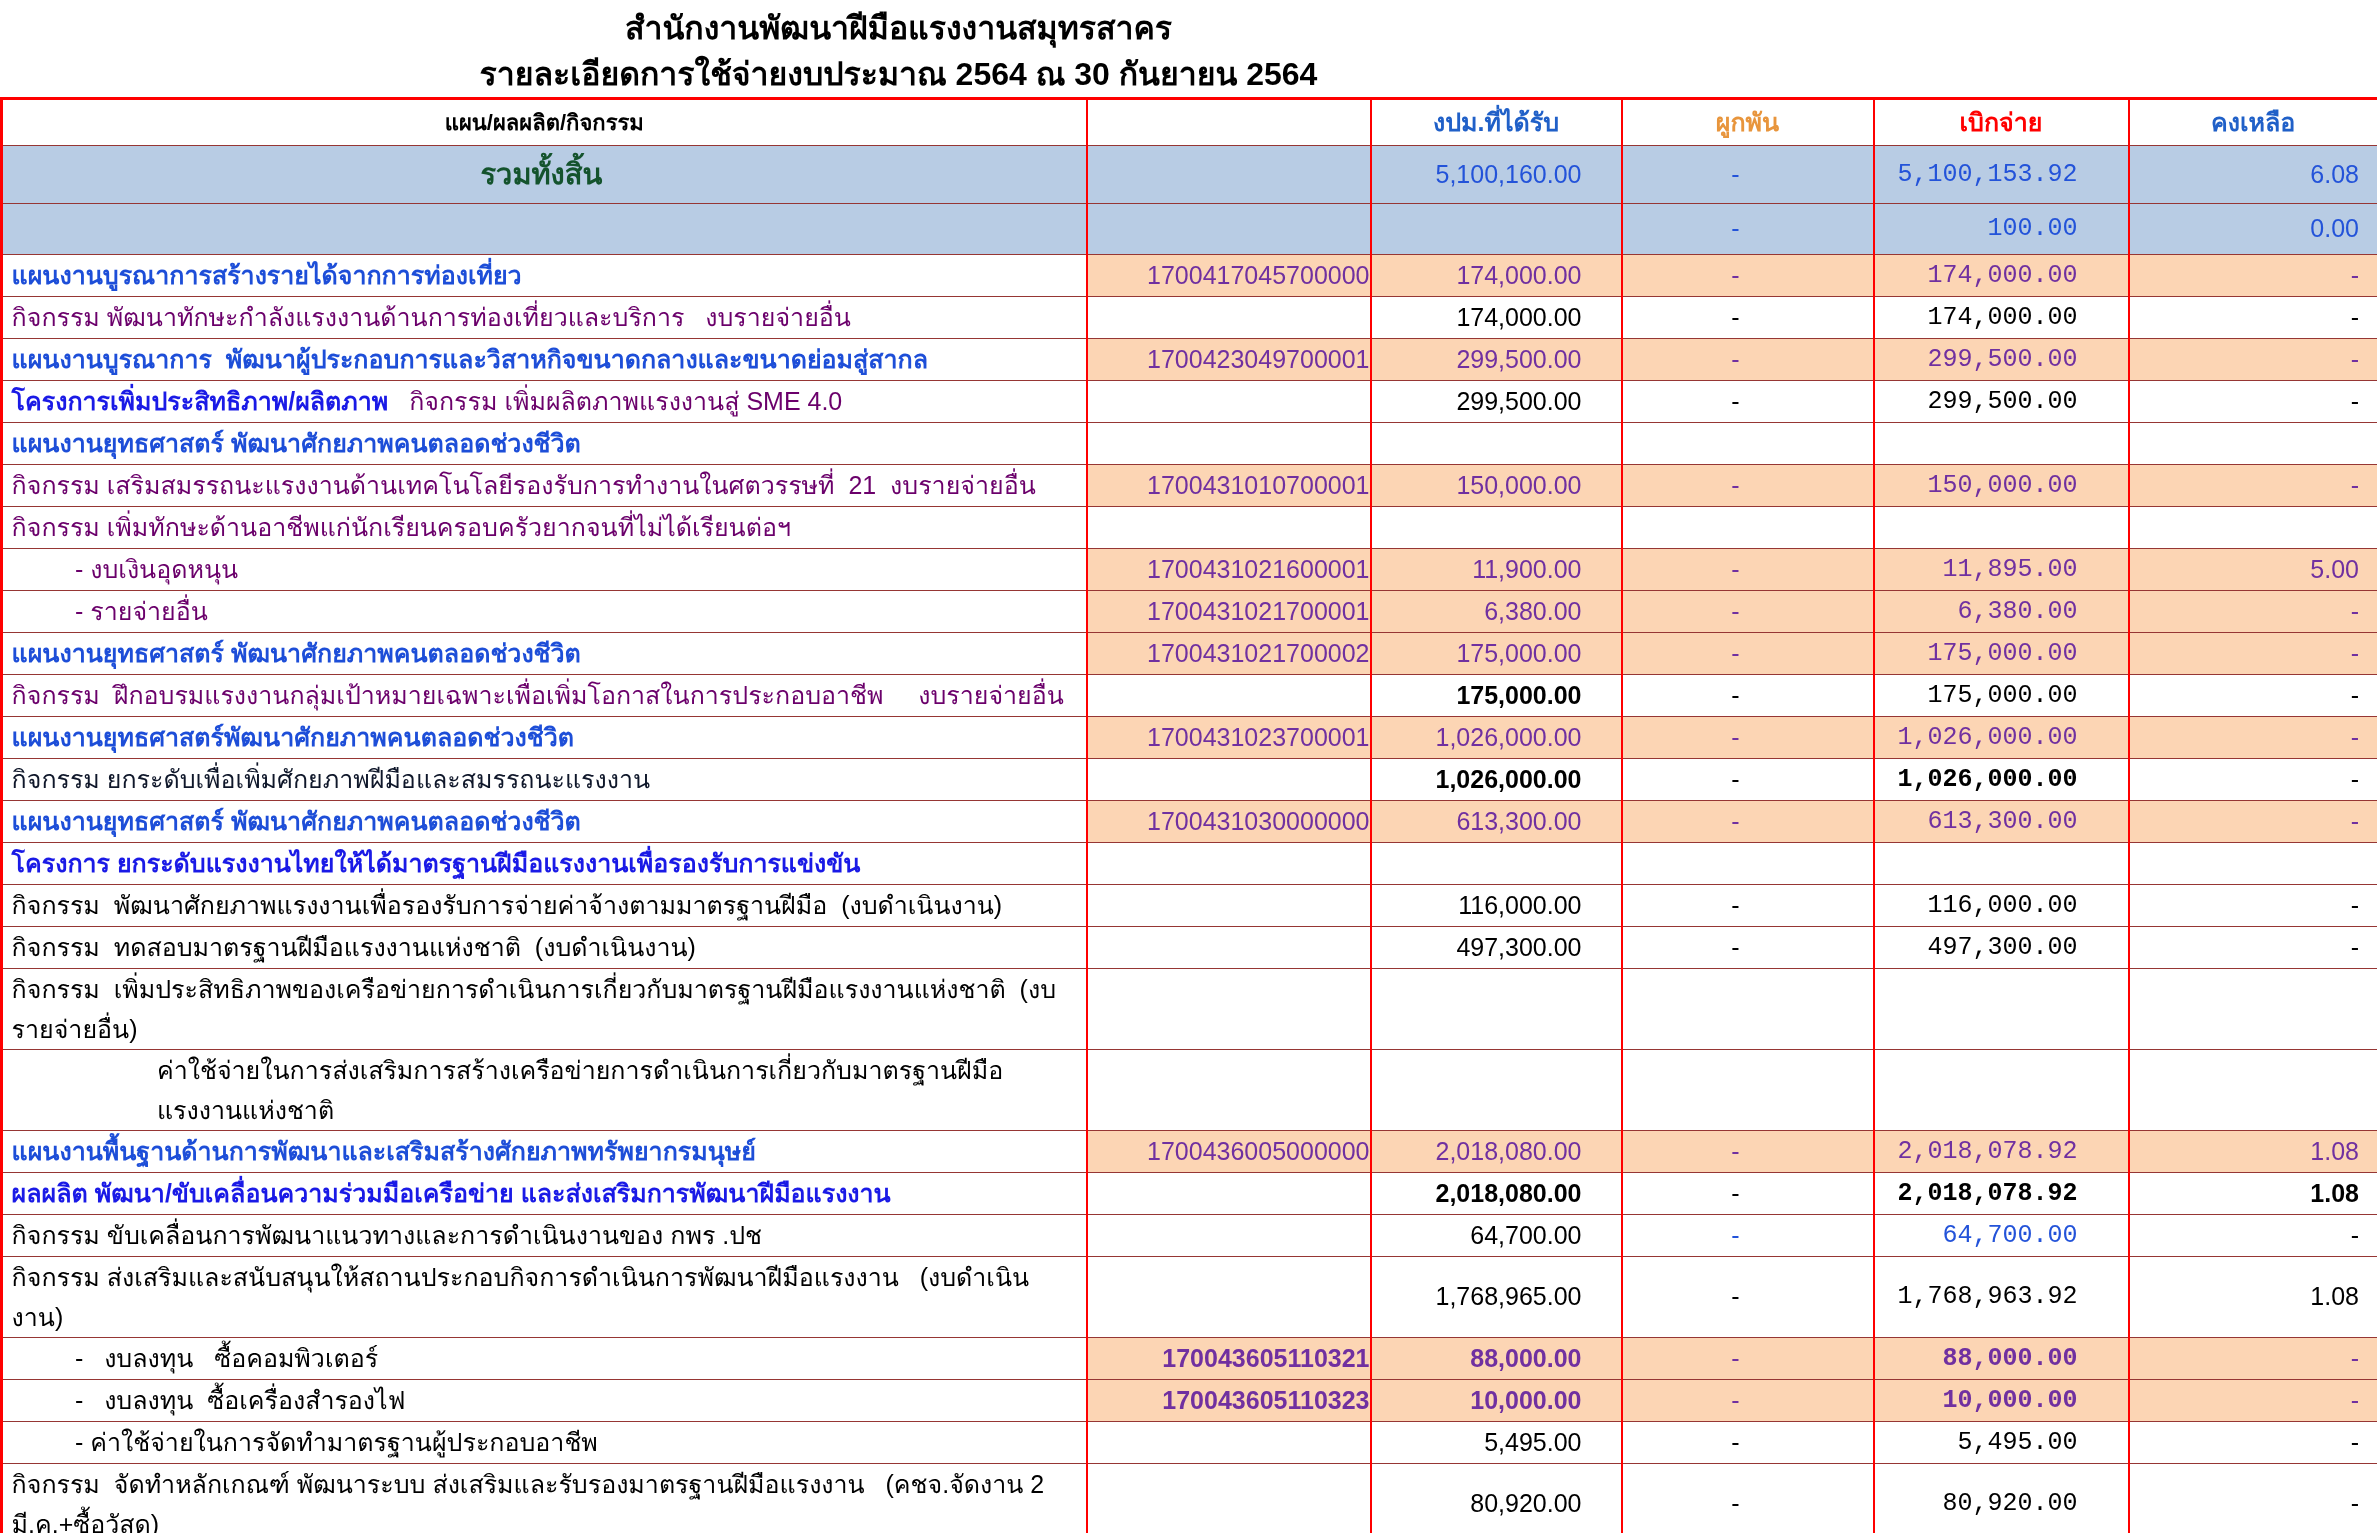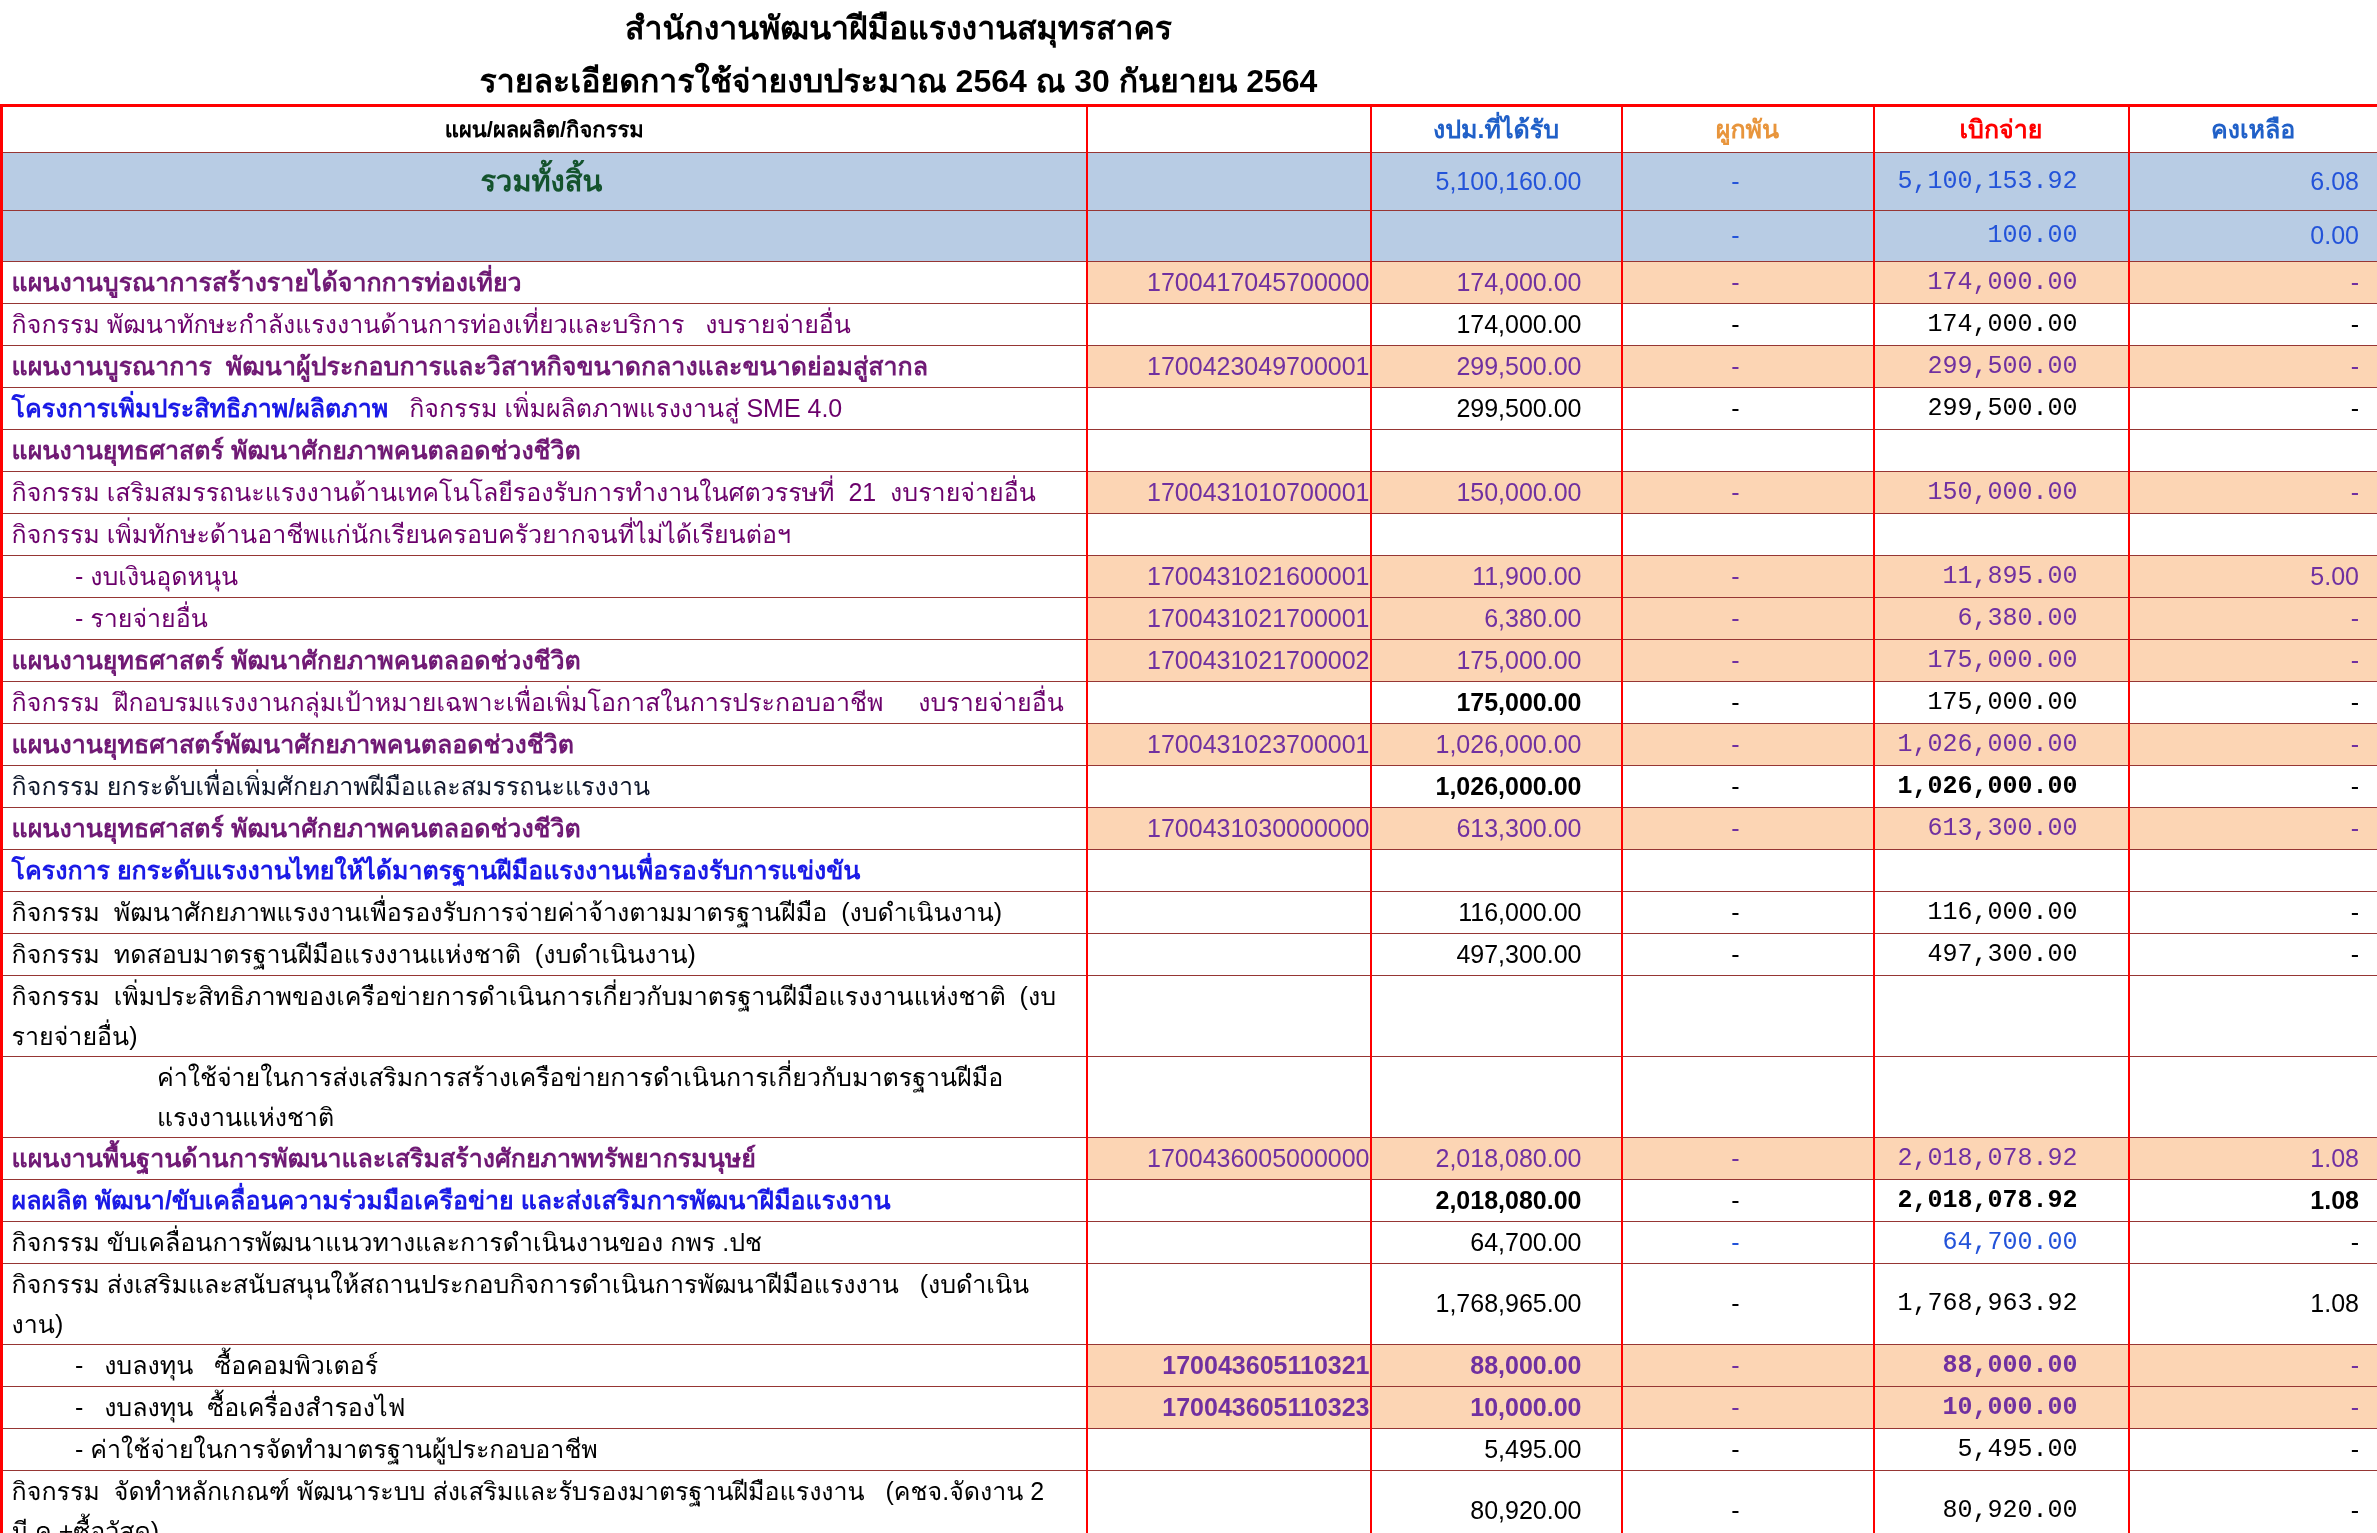--- a/index.html
+++ b/index.html
@@ -4,21 +4,21 @@
 <style>
   html,body{margin:0;padding:0;background:#fff;}
   body{
     width:2377px;height:1533px;
     font-family:"Liberation Sans", sans-serif;
     -webkit-font-smoothing:antialiased;
     color:#000;
   }
   .title-wrap{width:1709px;margin:0 auto 0 0;text-align:center;padding-top:11.5px;padding-left:44px;}
   .title-line{font-weight:bold;color:#000;font-size:32px;line-height:1.0;}
-  .title-line + .title-line{margin-top:21px;}
+  .title-line + .title-line{margin-top:14px;}
 
   table.budget{
     width:2377px;
     table-layout:fixed;
     border-collapse:collapse;
     margin-top:7.2px;
   }
   table.budget{border:3.6px solid #FF0000;}
   td,th{
     border-left:2.2px solid #FF0000;
@@ -48,21 +48,21 @@
   td.code{text-align:right;}
   td.num{text-align:right;}
   td.num.recv{padding-right:39px;}
   td.num.comm{padding-right:133px;}
   td.num.disb{padding-right:50px;font-family:Liberation Mono, monospace;}
   td.num.rem{padding-right:18px;}
 
   tr.band-blue td{background:#B8CCE4;}
   td.band-orange{background:#FCD5B4;}
 
-  .c-m{color:#701a75;font-weight:bold;}
+  .c-m{color:#1d4ed8;font-weight:bold;}
   .c-u{color:#6B006B;}
   .c-B{color:#1A1AE6;font-weight:bold;}
   .c-t{color:#0f172a;}
   .c-k{color:#000;}
   .c-p{color:#7030A0;}
   .c-b{color:#2353D9;}
   .bold{font-weight:bold;}
   .total-label{font-weight:bold;color:#14532d;font-size:29px;}
   td .seg{white-space:pre-wrap;}
 </style>

